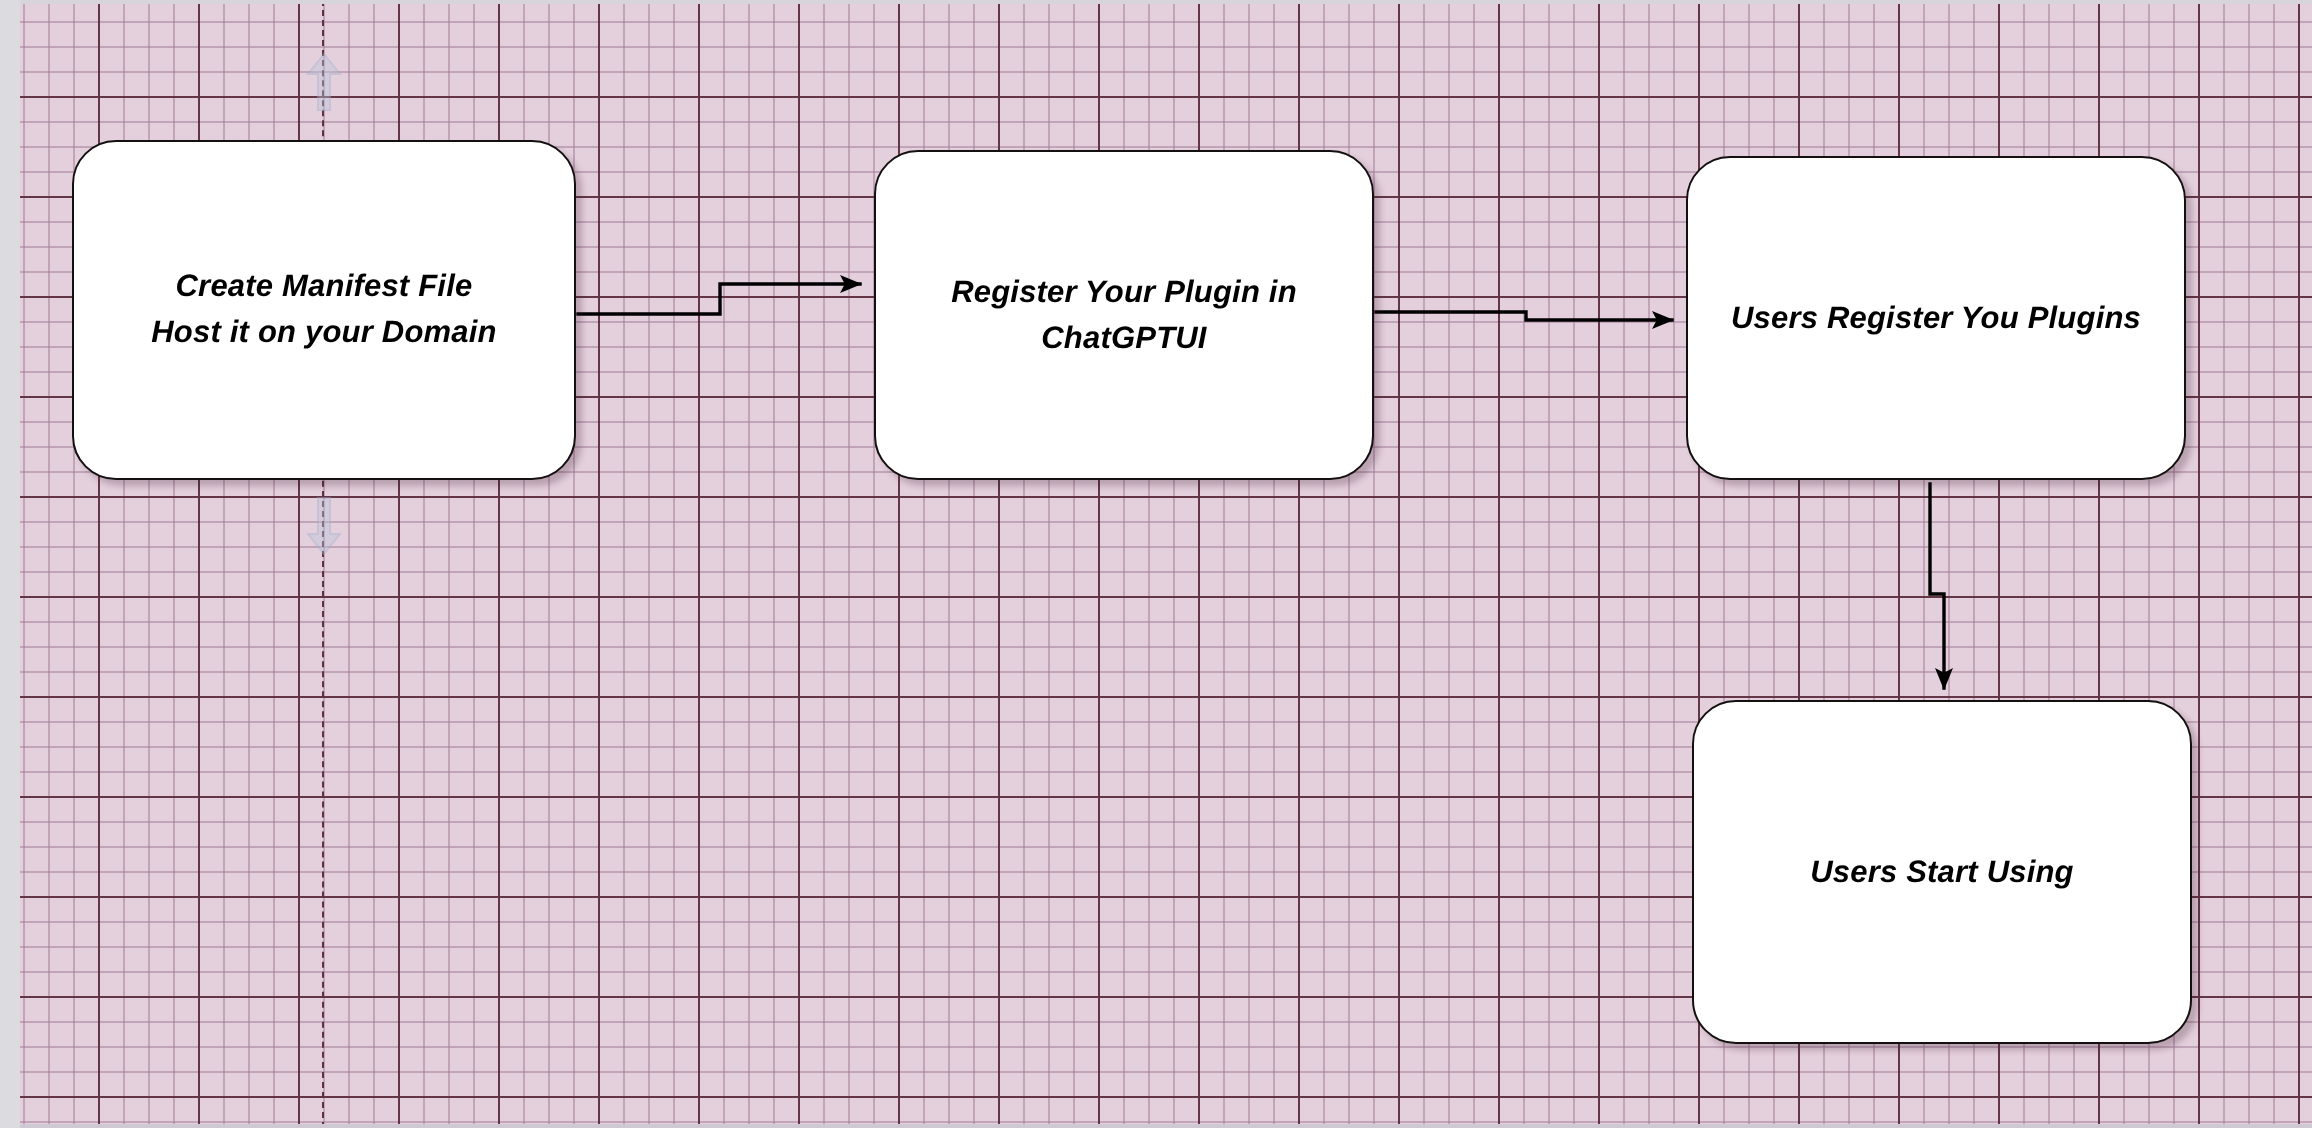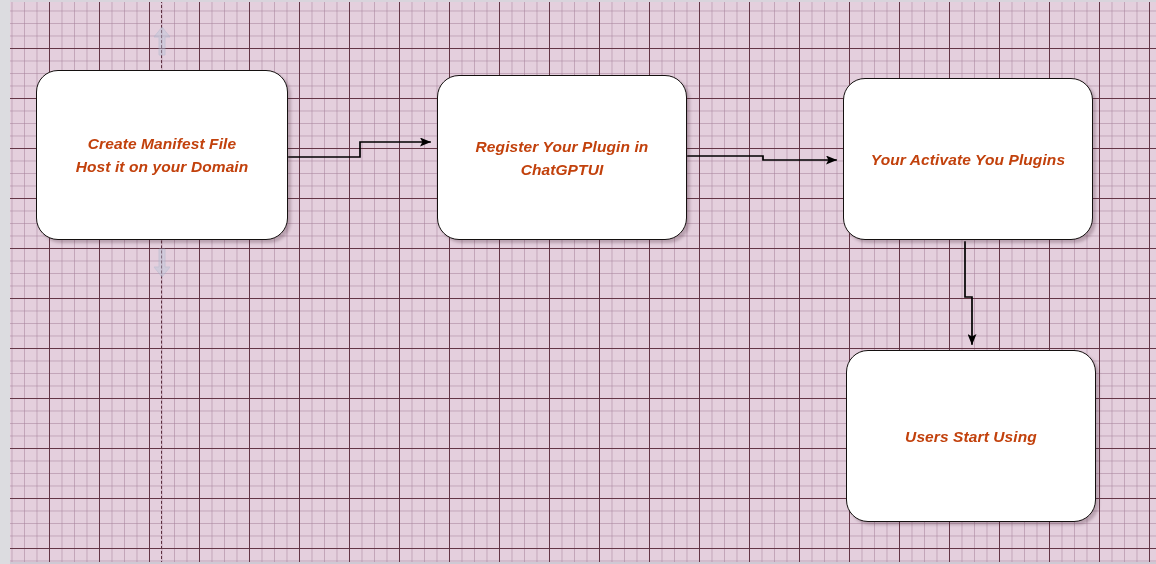--- a/index.html
+++ b/index.html
@@ -89,21 +89,21 @@
     display: flex;
     align-items: center;
     justify-content: center;
     z-index: 10;
   }
   .node-label {
     font-family: "Liberation Sans", sans-serif;
     font-size: 15.5px;
     font-weight: bold;
     font-style: italic;
-    color: #c2410c;
+    color: #000000;
     text-align: center;
     line-height: 23px;
     letter-spacing: 0.1px;
     white-space: pre-line;
     padding: 0 12px;
   }
 
   
   .edges-svg {
     position: absolute;
@@ -157,21 +157,21 @@
     <div class="node-label">Create Manifest File
 Host it on your Domain</div>
   </div>
 
   <div class="node" style="left:437px; top:75px; width:250px; height:165px;justify-content:center;">
     <div class="node-label">Register Your Plugin in
 ChatGPTUI</div>
   </div>
 
   <div class="node" style="left:843px; top:78px; width:250px; height:162px;">
-    <div class="node-label">Your Activate You Plugins</div>
+    <div class="node-label">Users Register You Plugins</div>
   </div>
 
   <div class="node" style="left:846px; top:350px; width:250px; height:172px;">
     <div class="node-label">Users Start Using</div>
   </div>
 
   <div class="edge-bottom"></div>
 </div>
 
 </body></html>

